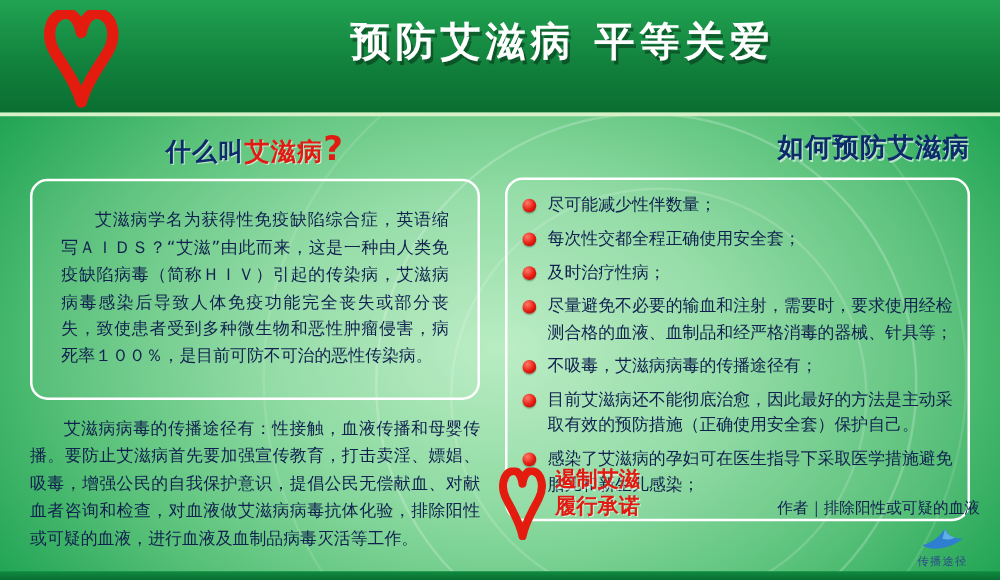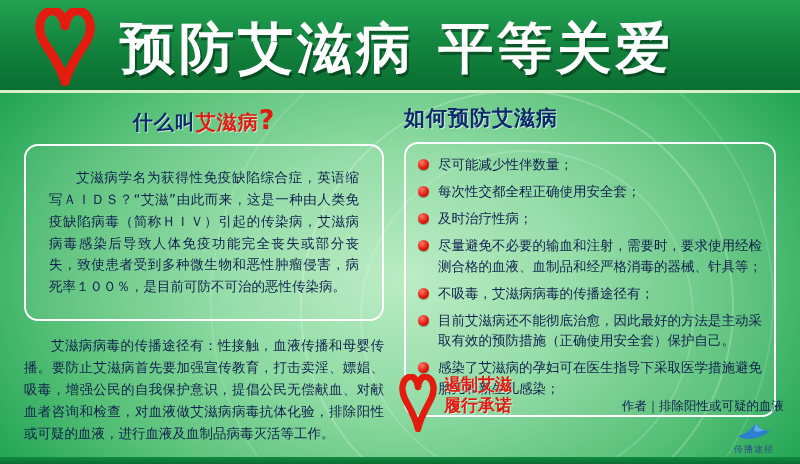--- a/index.html
+++ b/index.html
@@ -39,24 +39,24 @@
     height: 93px;
     background: linear-gradient(180deg, #21a352 0%, #12823d 55%, #0a6e31 100%);
     border-bottom: 3px solid #d8f0c8;
     box-sizing: border-box;
   }
   .header-title {
     position: absolute;
     left: 120px;
     top: 12px;
     width: 660px;
-    text-align: left;
-    font-family: "DejaVu Sans", sans-serif;
-    font-weight: bold;
-    font-size: 55px;
+    text-align: center;
+    font-family: "DejaVu Sans", sans-serif;
+    font-weight: bold;
+    font-size: 32px;
     letter-spacing: 4px;
     color: #ffffff;
     text-shadow: 2px 3px 0 rgba(0,0,0,0.35);
     white-space: nowrap;
   }
   
   .ribbon {
     position: relative;
     display: inline-block;
   }
@@ -89,21 +89,21 @@
     font-size: 20px;
     margin: 0 0 8px 0;
     letter-spacing: 1px;
     white-space: nowrap;
   }
   .sec-title .dark { color: #0d2a6b; text-shadow: 1px 1px 0 rgba(255,255,255,0.6); }
   .sec-title .red  { color: #e21b12; text-shadow: 1px 1px 0 rgba(255,255,255,0.6); }
   .sec-title .qmark { color: #e21b12; font-size: 27px; }
 
   .sec-title-right {
-    text-align: left;
+    text-align: right;
     font-family: "DejaVu Sans", sans-serif;
     font-weight: bold;
     font-size: 21px;
     color: #0d2a6b;
     text-shadow: 1px 1px 0 rgba(255,255,255,0.6);
     margin: 0 0 10px 0;
     letter-spacing: 1px;
   }
 
   .box {
@@ -118,21 +118,21 @@
     font-family: "DejaVu Sans", sans-serif;
     font-size: 13.5px;
     line-height: 1.62;
     color: #10204f;
     text-align: justify;
     text-indent: 2em;
   }
 
   .plain-para {
     margin: 0;
-    font-family: Liberation Sans, sans-serif;
+    font-family: Liberation Mono, monospace;
     font-size: 13.5px;
     line-height: 1.62;
     color: #10204f;
     text-align: justify;
     text-indent: 2em;
   }
 
   ul.bullets {
     list-style: none;
     margin: 0;

